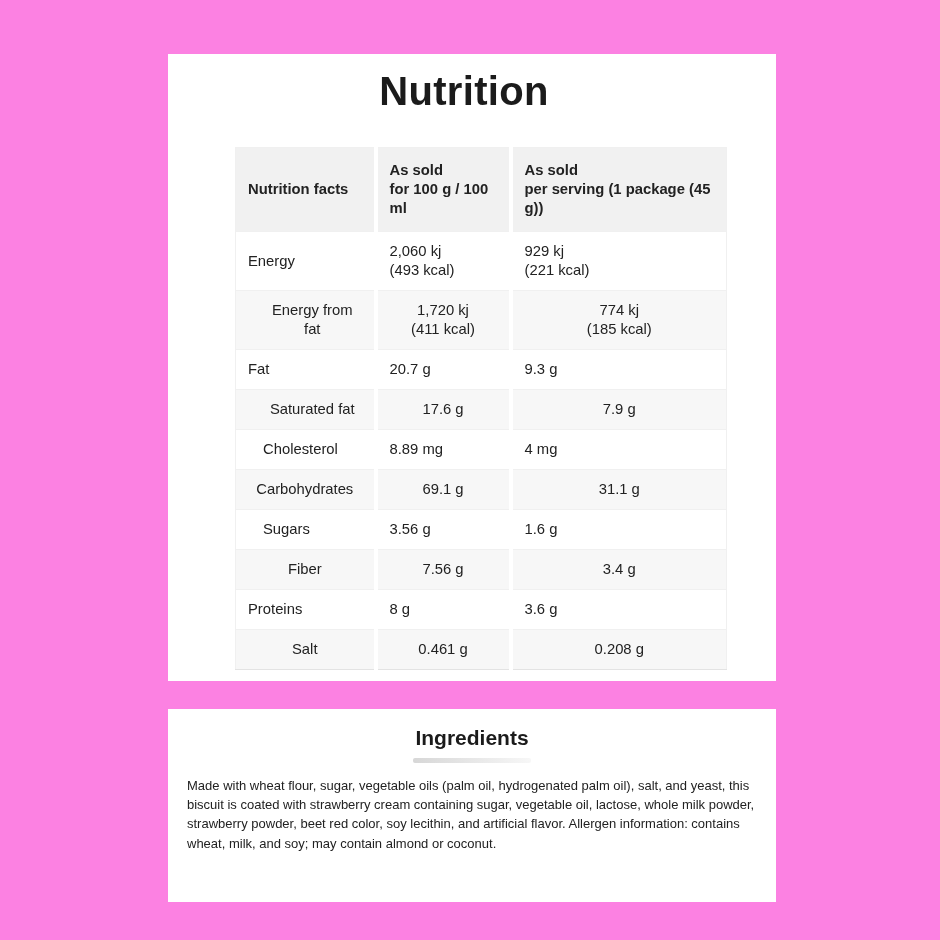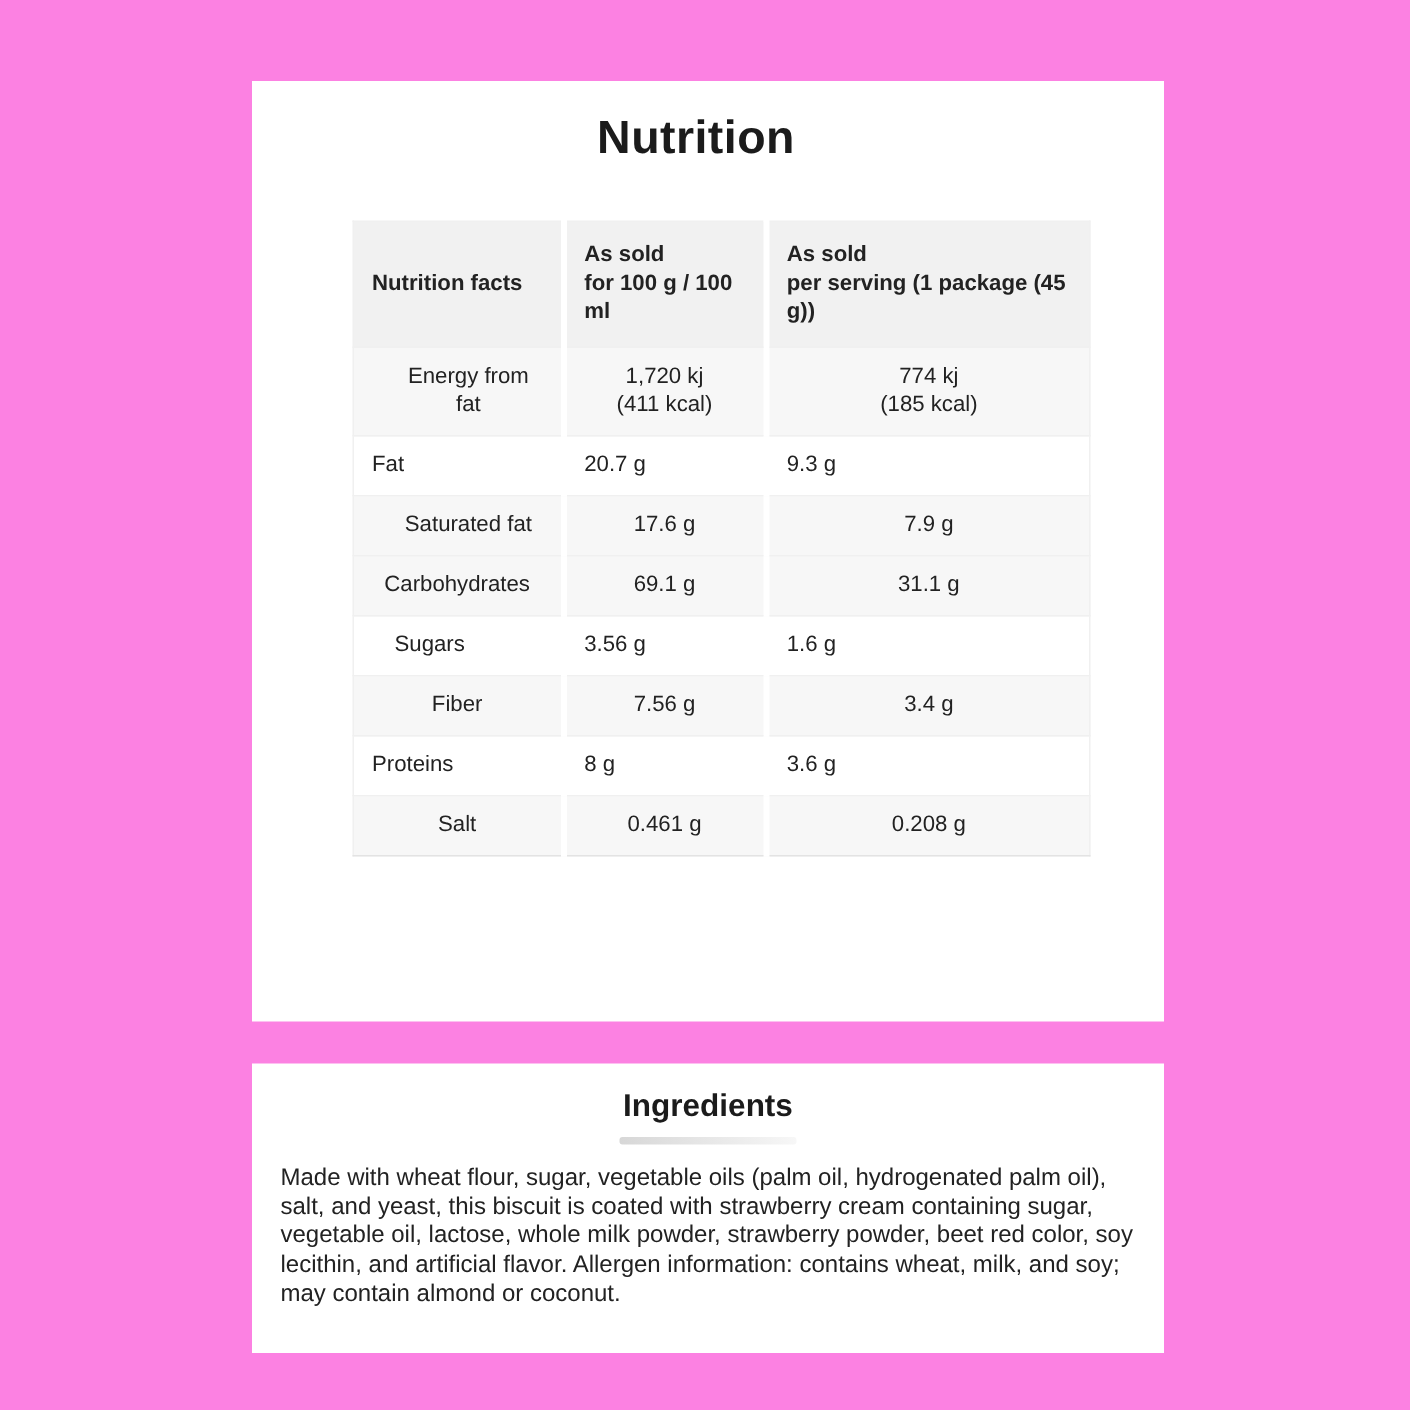--- a/index.html
+++ b/index.html
@@ -17,21 +17,21 @@
     left: 168px;
     width: 608px;
     background: #ffffff;
   }
   #nutrition-card { top: 54px; height: 627px; }
   #ingredients-card { top: 709px; height: 193px; }
 
   .nutrition-title {
     margin: 19px 16px 0 0;
     text-align: center;
-    font-size: 31px;
+    font-size: 40px;
     line-height: 37px;
     font-weight: 700;
     color: #1b1b1b;
     letter-spacing: 0.3px;
   }
 
   table.nutrition-table {
     border-collapse: collapse;
     margin: 37px 0 0 67px;
     color: #222;
@@ -68,21 +68,21 @@
   }
   .title-divider {
     width: 118px; height: 5px;
     margin: 7px auto 0 auto;
     background: linear-gradient(to right, #d7d7d7, #f7f7f7);
     border-radius: 2px;
   }
   .ingredients-text {
     margin: 13px auto 17px auto;
     width: 570px;
-    font-size: 16px;
+    font-size: 13px;
     line-height: 19.2px;
     color: #222;
     text-align: left;
   }
 </style>
 </head>
 <body>
 
 <div class="card" id="nutrition-card">
   <h1 class="nutrition-title">Nutrition</h1>
@@ -102,20 +102,33 @@
           <div class="cell-line">As sold</div>
           <div class="cell-line">for 100 g / 100 ml</div>
         </th>
         <th class="gapcol">
           <div class="cell-line">As sold</div>
           <div class="cell-line">per serving (1 package (45 g))</div>
         </th>
       </tr>
     </thead>
     <tbody>
+      <tr>
+        <td>
+            <div class="cell-line">Energy</div>
+          </td>
+        <td class="gapcol">
+          <div class="cell-line">2,060 kj</div>
+          <div class="cell-line">(493 kcal)</div>
+        </td>
+        <td class="gapcol">
+          <div class="cell-line">929 kj</div>
+          <div class="cell-line">(221 kcal)</div>
+        </td>
+      </tr>
       <tr class="shaded">
         <td class="indent">
             <div class="cell-line">Energy from fat</div>
           </td>
         <td class="gapcol">
           <div class="cell-line">1,720 kj</div>
           <div class="cell-line">(411 kcal)</div>
         </td>
         <td class="gapcol">
           <div class="cell-line">774 kj</div>
@@ -135,20 +148,31 @@
       </tr>
       <tr class="shaded">
         <td class="indent">
             <div class="cell-line">Saturated fat</div>
           </td>
         <td class="gapcol">
             <div class="cell-line">17.6 g</div>
           </td>
         <td class="gapcol">
             <div class="cell-line">7.9 g</div>
+          </td>
+      </tr>
+      <tr>
+        <td class="indent">
+            <div class="cell-line">Cholesterol</div>
+          </td>
+        <td class="gapcol">
+            <div class="cell-line">8.89 mg</div>
+          </td>
+        <td class="gapcol">
+            <div class="cell-line">4 mg</div>
           </td>
       </tr>
       <tr class="shaded">
         <td>
             <div class="cell-line">Carbohydrates</div>
           </td>
         <td class="gapcol">
             <div class="cell-line">69.1 g</div>
           </td>
         <td class="gapcol">

